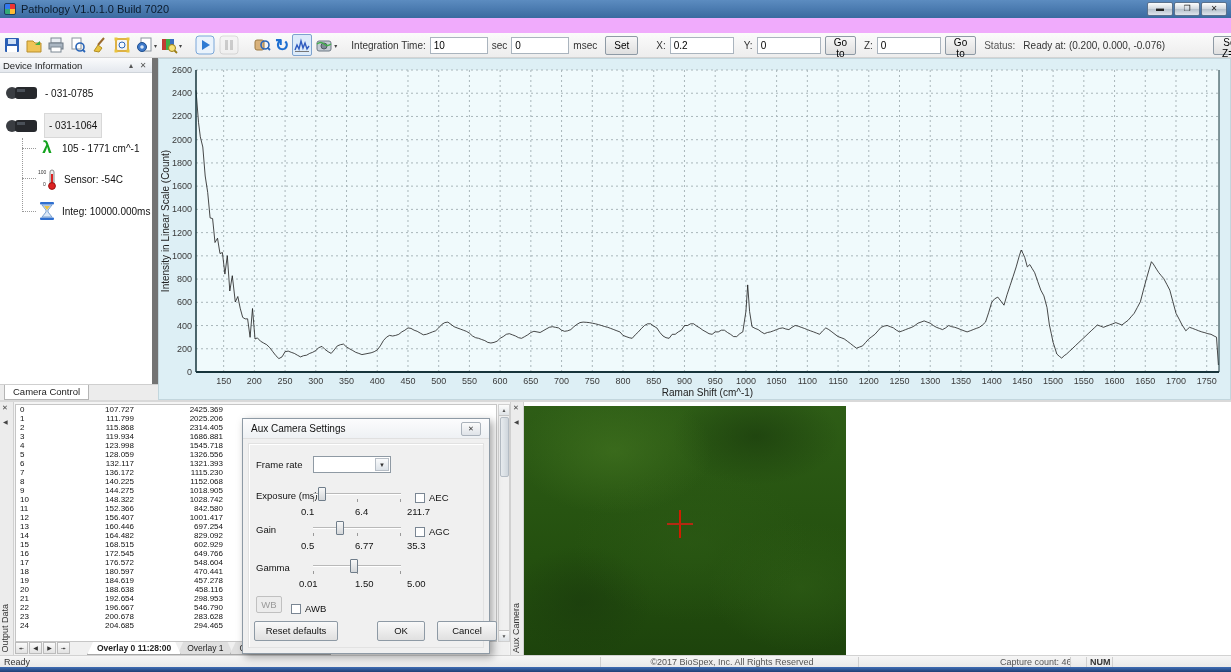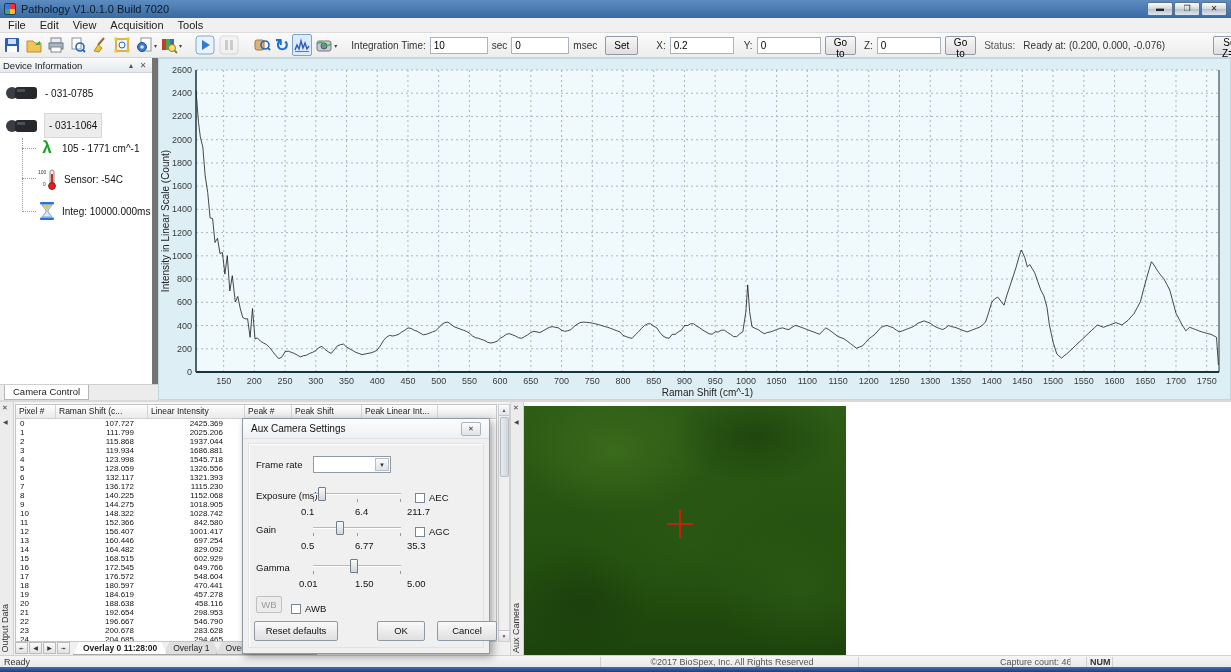--- a/index.html
+++ b/index.html
@@ -121,27 +121,20 @@
   <div id="titlebar" class="abs">
     <div id="app-icon"></div>
     <span id="title-text">Pathology V1.0.1.0  Build 7020</span>
     <div class="win-btns">
       <div class="win-btn">▬</div>
       <div class="win-btn">❐</div>
       <div class="win-btn">✕</div>
     </div>
   </div>
 
-  <div id="menubar" class="abs">
-      <span class="menu-item">File</span>
-      <span class="menu-item">Edit</span>
-      <span class="menu-item">View</span>
-      <span class="menu-item">Acquisition</span>
-      <span class="menu-item">Tools</span>
-    </div>
 
   <div id="toolbar" class="abs">
     <div class="tb-icon">
         <svg width="18" height="18">
           <rect x="2" y="2" width="14" height="14" rx="1" fill="#2b5fb4"></rect>
           <rect x="5" y="3" width="8" height="5" fill="#cfe0f5"></rect>
           <rect x="4" y="10" width="10" height="6" fill="#fff"></rect>
         </svg>
       </div>
     <div class="tb-icon">
@@ -422,49 +415,41 @@
 
   <div id="bottom" class="abs">
 
     <div id="output-panel" class="abs">
       <div class="side-strip" style="left:0;">
         <span class="strip-x">✕</span>
         <span class="strip-arrow">◀</span>
         <span class="strip-label">Output Data</span>
       </div>
       <div id="table-wrap">
-        <div id="table-header">
-            <div class="th" style="width: 40px;">Pixel #</div>
-            <div class="th" style="width: 92px;">Raman Shift (c...</div>
-            <div class="th" style="width: 97px;">Linear Intensity</div>
-            <div class="th" style="width: 47px;">Peak #</div>
-            <div class="th" style="width: 70px;">Peak Shift</div>
-            <div class="th" style="width: 76px;">Peak Linear Int...</div>
-          </div>
         <div id="table-body">
             <div class="tr">
               <div class="td" style="width: 40px; padding-right: 4px; padding-left: 4px; text-align: left;">0</div>
               <div class="td num" style="width: 92px; padding-right: 14px;">107.727</div>
               <div class="td num" style="width: 97px; padding-right: 22px;">2425.369</div>
               <div class="td num" style="width: 47px; padding-right: 4px;"></div>
               <div class="td num" style="width: 70px; padding-right: 4px;"></div>
               <div class="td num" style="width: 76px; padding-right: 4px;"></div>
             </div>
             <div class="tr">
               <div class="td" style="width: 40px; padding-right: 4px; padding-left: 4px; text-align: left;">1</div>
               <div class="td num" style="width: 92px; padding-right: 14px;">111.799</div>
               <div class="td num" style="width: 97px; padding-right: 22px;">2025.206</div>
               <div class="td num" style="width: 47px; padding-right: 4px;"></div>
               <div class="td num" style="width: 70px; padding-right: 4px;"></div>
               <div class="td num" style="width: 76px; padding-right: 4px;"></div>
             </div>
             <div class="tr">
               <div class="td" style="width: 40px; padding-right: 4px; padding-left: 4px; text-align: left;">2</div>
               <div class="td num" style="width: 92px; padding-right: 14px;">115.868</div>
-              <div class="td num" style="width: 97px; padding-right: 22px;">1937.044</div>
+              <div class="td num" style="width: 97px; padding-right: 22px;">2314.405</div>
               <div class="td num" style="width: 47px; padding-right: 4px;"></div>
               <div class="td num" style="width: 70px; padding-right: 4px;"></div>
               <div class="td num" style="width: 76px; padding-right: 4px;"></div>
             </div>
             <div class="tr">
               <div class="td" style="width: 40px; padding-right: 4px; padding-left: 4px; text-align: left;">3</div>
               <div class="td num" style="width: 92px; padding-right: 14px;">119.934</div>
               <div class="td num" style="width: 97px; padding-right: 22px;">1686.881</div>
               <div class="td num" style="width: 47px; padding-right: 4px;"></div>
               <div class="td num" style="width: 70px; padding-right: 4px;"></div>
@@ -643,21 +628,21 @@
       <div id="vscroll">
         <div class="scr-btn">▲</div>
         <div class="scr-thumb"></div>
         <div class="scr-btn bot">▼</div>
       </div>
       <div id="tabbar">
         <div class="tab-nav">⯬</div>
         <div class="tab-nav">◀</div>
         <div class="tab-nav">▶</div>
         <div class="tab-nav">⯮</div>
-        <div id="tabs-holder" style="display:flex; margin-left:6px;">
+        <div id="tabs-holder" style="display:flex; margin-left:20px;">
             <span class="sheet-tab active">Overlay 0 11:28:00</span>
             <span class="sheet-tab">Overlay 1</span>
             <span class="sheet-tab">Overlay 2</span>
             <span class="sheet-tab">Overlay</span>
           </div>
       </div>
     </div>
 
     <div id="aux-panel" class="abs">
       <div id="aux-strip">

